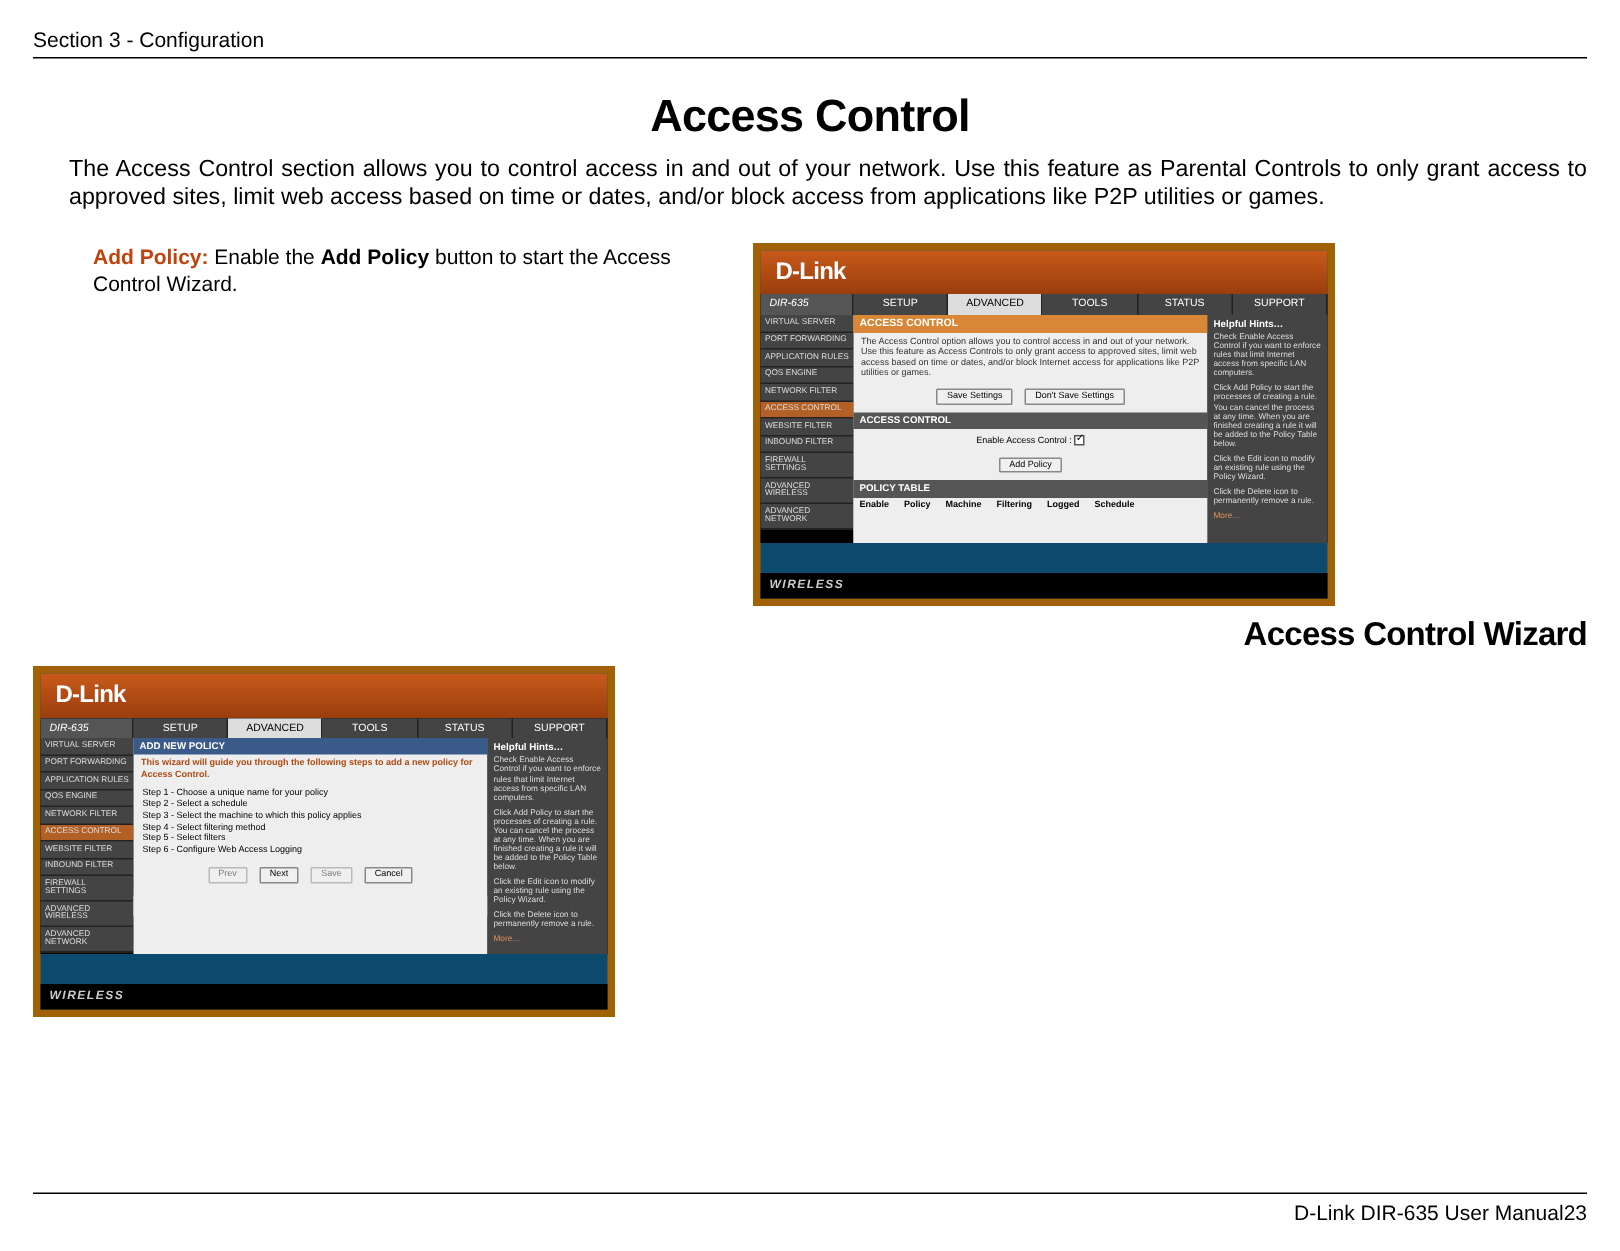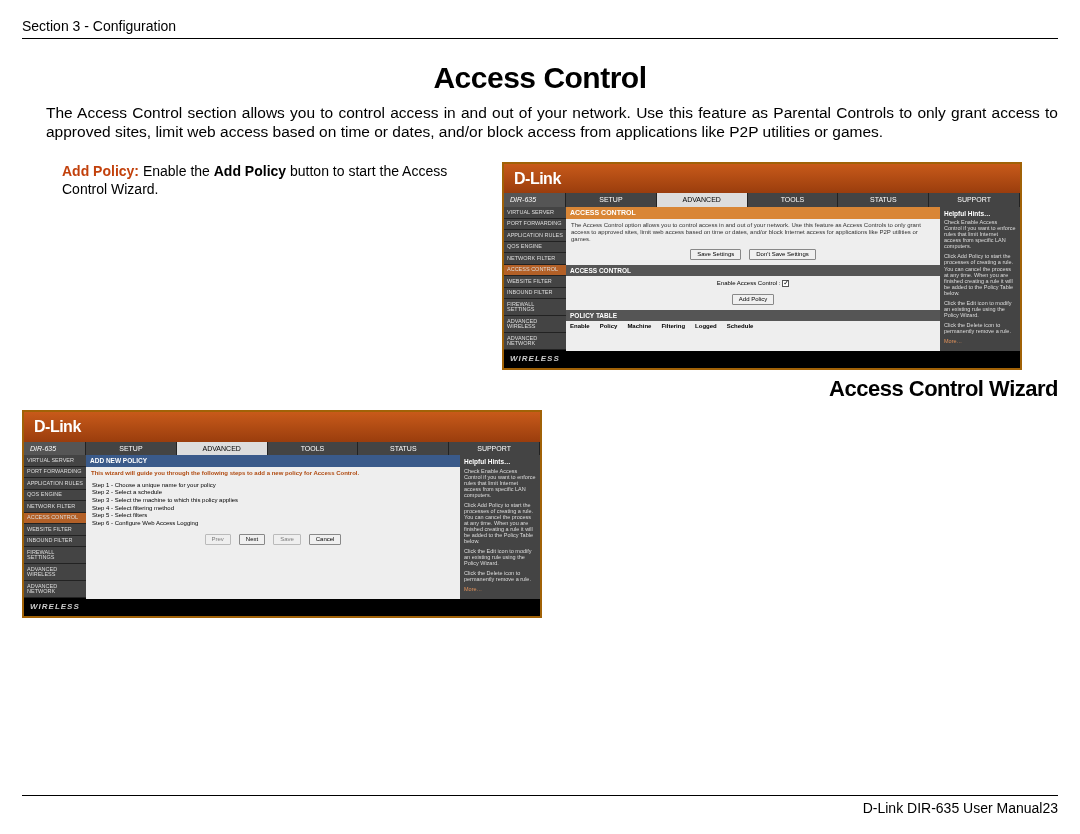--- a/index.html
+++ b/index.html
@@ -52,22 +52,22 @@
   }
   .sub-heading {
     font-size: 22px;
     font-weight: bold;
     text-align: right;
     margin: 6px 0 8px 0;
     letter-spacing: -0.5px;
   }
   
   .router-shot {
-    width: 520px;
-    border: 2px solid #a16207;
+    width: 388px;
+    border: 5px solid #a16207;
     background: #0c4a6e;
     font-size: 7px;
     color: #fff;
     line-height: 1.1;
   }
   .dlink-brand {
     background: linear-gradient(#c85a1a, #9a3d0d);
     color: #fff;
     font-weight: bold;
     font-size: 16px;
@@ -111,21 +111,21 @@
   .chk { display:inline-block; width:7px; height:7px; border:1px solid #555; vertical-align:middle; background:#fff; position:relative; }
   .chk::after { content:"✓"; font-size:7px; position:absolute; top:-2px; left:0; color:#000;}
   .table-head { display:flex; font-size:6px; color:#000; font-weight:bold; padding:2px 4px; background:#eee; }
   .table-head span { margin-right:10px; }
   .right-pane { width:80px; background:#444; color:#ddd; font-size:5.5px; padding:3px 4px; }
   .right-pane .hh { font-weight:bold; font-size:6.5px; margin-bottom:2px; color:#fff;}
   .right-pane p { margin-bottom:4px; line-height:1.1; }
   .right-pane .more { color:#e0915a; }
   .wireless-bar {
     background:#000; color:#ccc; font-size:8px; font-weight:bold;
-    letter-spacing:1px; padding:4px 6px; font-style:italic;
+    letter-spacing:1px; padding:4px 6px; font-style:italic;margin-top:20px;
   }
   .steps { font-size:6px; color:#000; padding:2px 6px; }
   .steps div { margin-bottom:1px; }
   .wizard-btns { text-align:center; padding:5px 0 8px 0; }
   .pane-fill { height:20px; background:#eee; }
   .footer-row {
     position:absolute; bottom:18px; left:22px; right:22px;
     border-top:1.5px solid #000; padding-top:4px;
     display:flex; justify-content:flex-end;
     font-size:14px;

